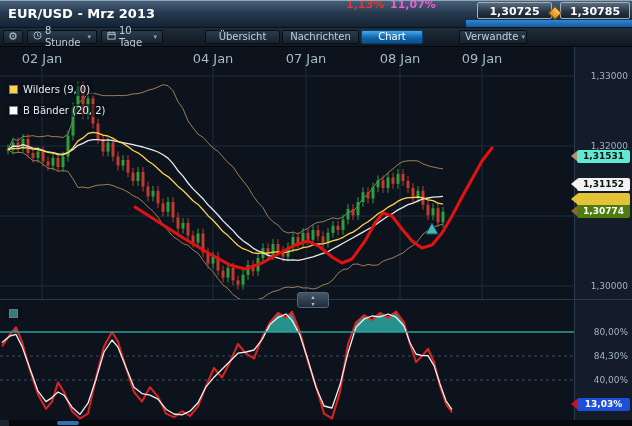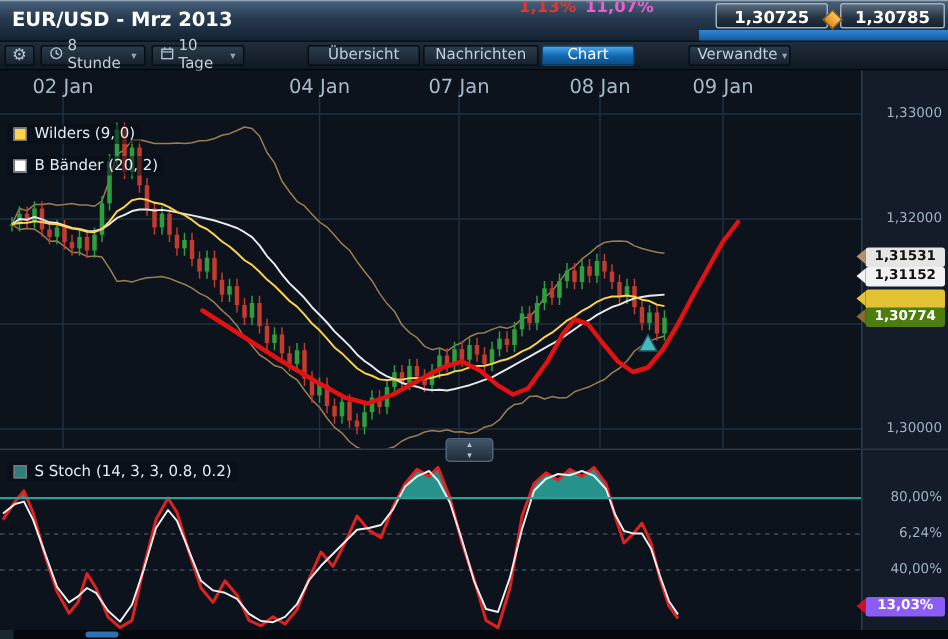--- a/index.html
+++ b/index.html
@@ -340,21 +340,21 @@
       </div>
       <div class="legend-item">
         <span class="sw" id="sw1" style="background: rgb(255, 255, 255);"></span>
         <span>B Bänder (20, 2)</span>
       </div>
     </div>
     <div class="axis-strip" id="main-axis">
         <span class="ax-label" style="top: 24px;">1,33000</span>
         <span class="ax-label" style="top: 94px;">1,32000</span>
         <span class="ax-label" style="top: 234px;">1,30000</span>
-        <div class="badge" style="top: 118px; background: #e5e5e5; color: rgb(20, 16, 10); --bg: #b5916a;">1,31531</div>
+        <div class="badge" style="top: 103px; background: #5eead4; color: rgb(20, 16, 10); --bg: #b5916a;">1,31531</div>
         <div class="badge" style="top: 131px; background: rgb(242, 242, 242); color: rgb(17, 17, 17); --bg: #f2f2f2;">1,31152</div>
         <div class="badge" style="top: 146px; background: rgb(227, 195, 53); color: rgb(17, 17, 17); --bg: #e3c335;"></div>
         <div class="badge" style="top: 158px; background: #4d7c0f; color: rgb(255, 255, 255); --bg: #8a6a33;">1,30774</div>
       </div>
   </div>
 
   <div class="handle">
     <div>▴</div>
     <div>▾</div>
   </div>
@@ -366,27 +366,26 @@
         <clipPath id="c80">
           <rect x="0" y="0" width="575" height="32"></rect>
         </clipPath>
         <path d="M2,32 L2,46.4 L10,34.4 L16,27.2 L22,41.6 L30,70.4 L38,94.4 L46,108.8 L52,101.6 L58,82.4 L64,92.0 L72,111.2 L80,118.4 L88,113.6 L96,77.6 L104,46.4 L112,32.0 L118,41.6 L126,68.0 L134,92.0 L142,101.6 L150,87.2 L158,96.8 L166,113.6 L174,117.2 L182,111.2 L190,116.0 L198,106.4 L206,86.0 L214,68.0 L222,77.6 L230,62.0 L238,44.0 L246,53.6 L254,58.4 L262,38.0 L270,22.4 L278,12.8 L286,17.6 L292,11.6 L300,32.0 L308,62.0 L316,86.0 L324,113.6 L332,118.4 L340,92.0 L348,44.0 L356,22.4 L364,15.2 L372,20.0 L380,12.8 L388,17.6 L396,11.6 L404,22.4 L410,44.0 L416,62.0 L422,56.0 L428,48.8 L434,62.0 L440,86.0 L446,104.0 L452,112.4 L452,32 Z" fill="#2aa198" fill-opacity="0.9" clip-path="url(#c80)"></path>
         <polyline points="2,46.4 10,34.4 16,27.2 22,41.6 30,70.4 38,94.4 46,108.8 52,101.6 58,82.4 64,92.0 72,111.2 80,118.4 88,113.6 96,77.6 104,46.4 112,32.0 118,41.6 126,68.0 134,92.0 142,101.6 150,87.2 158,96.8 166,113.6 174,117.2 182,111.2 190,116.0 198,106.4 206,86.0 214,68.0 222,77.6 230,62.0 238,44.0 246,53.6 254,58.4 262,38.0 270,22.4 278,12.8 286,17.6 292,11.6 300,32.0 308,62.0 316,86.0 324,113.6 332,118.4 340,92.0 348,44.0 356,22.4 364,15.2 372,20.0 380,12.8 388,17.6 396,11.6 404,22.4 410,44.0 416,62.0 422,56.0 428,48.8 434,62.0 440,86.0 446,104.0 452,112.4" fill="none" stroke="#dd2222" stroke-width="2" stroke-linejoin="round"></polyline>
         <polyline points="2,42.4 10,36.0 16,34.4 22,46.4 30,68.8 38,91.2 46,101.6 52,97.6 58,92.0 64,95.2 72,107.2 80,114.4 88,103.2 96,79.2 104,52.0 112,40.0 118,47.2 126,67.2 134,87.2 142,93.6 150,95.2 158,99.2 166,109.2 174,114.0 182,114.8 190,111.2 198,102.8 206,86.8 214,77.2 222,69.2 230,61.2 238,53.2 246,52.0 254,50.0 262,39.6 270,24.4 278,17.6 286,14.0 292,20.4 300,35.2 308,60.0 316,87.2 324,106.0 332,108.0 340,84.8 348,52.8 356,27.2 364,19.2 372,16.0 380,16.8 388,14.0 396,17.2 404,26.0 410,42.8 416,54.0 422,55.6 428,55.6 434,65.6 440,84.0 446,100.8 452,109.6" fill="none" stroke="#f0f0f0" stroke-width="1.3" stroke-linejoin="round"></polyline>
         <line x1="0" y1="32" x2="575" y2="32" stroke="#2aa198" stroke-width="1.5"></line>
       </svg>
     <div class="stoch-label">
       <span class="sw" id="sw2" style="background: rgb(47, 125, 125);"></span>
-      <span>S Stoch (14, 3, 3, 0.8, 0.2)</span>
     </div>
     <div class="axis-strip" id="stoch-axis">
         <span class="ax-label" style="top: 27px;">80,00%</span>
-        <span class="ax-label" style="top: 51px;">6,24%</span>
+        <span class="ax-label" style="top: 51px;">84,30%</span>
         <span class="ax-label" style="top: 75px; text-align: center;">40,00%</span>
-        <div class="badge" style="top: 98px; background: #8b5cf6; color: rgb(255, 255, 255); --bg: #d01020;">13,03%</div>
+        <div class="badge" style="top: 98px; background: #1d4ed8; color: rgb(255, 255, 255); --bg: #d01020;">13,03%</div>
       </div>
   </div>
 
   <div class="scrollbar">
     <div class="scroll-btn"></div>
     <div class="scroll-thumb"></div>
   </div>
 
 </div>
 

